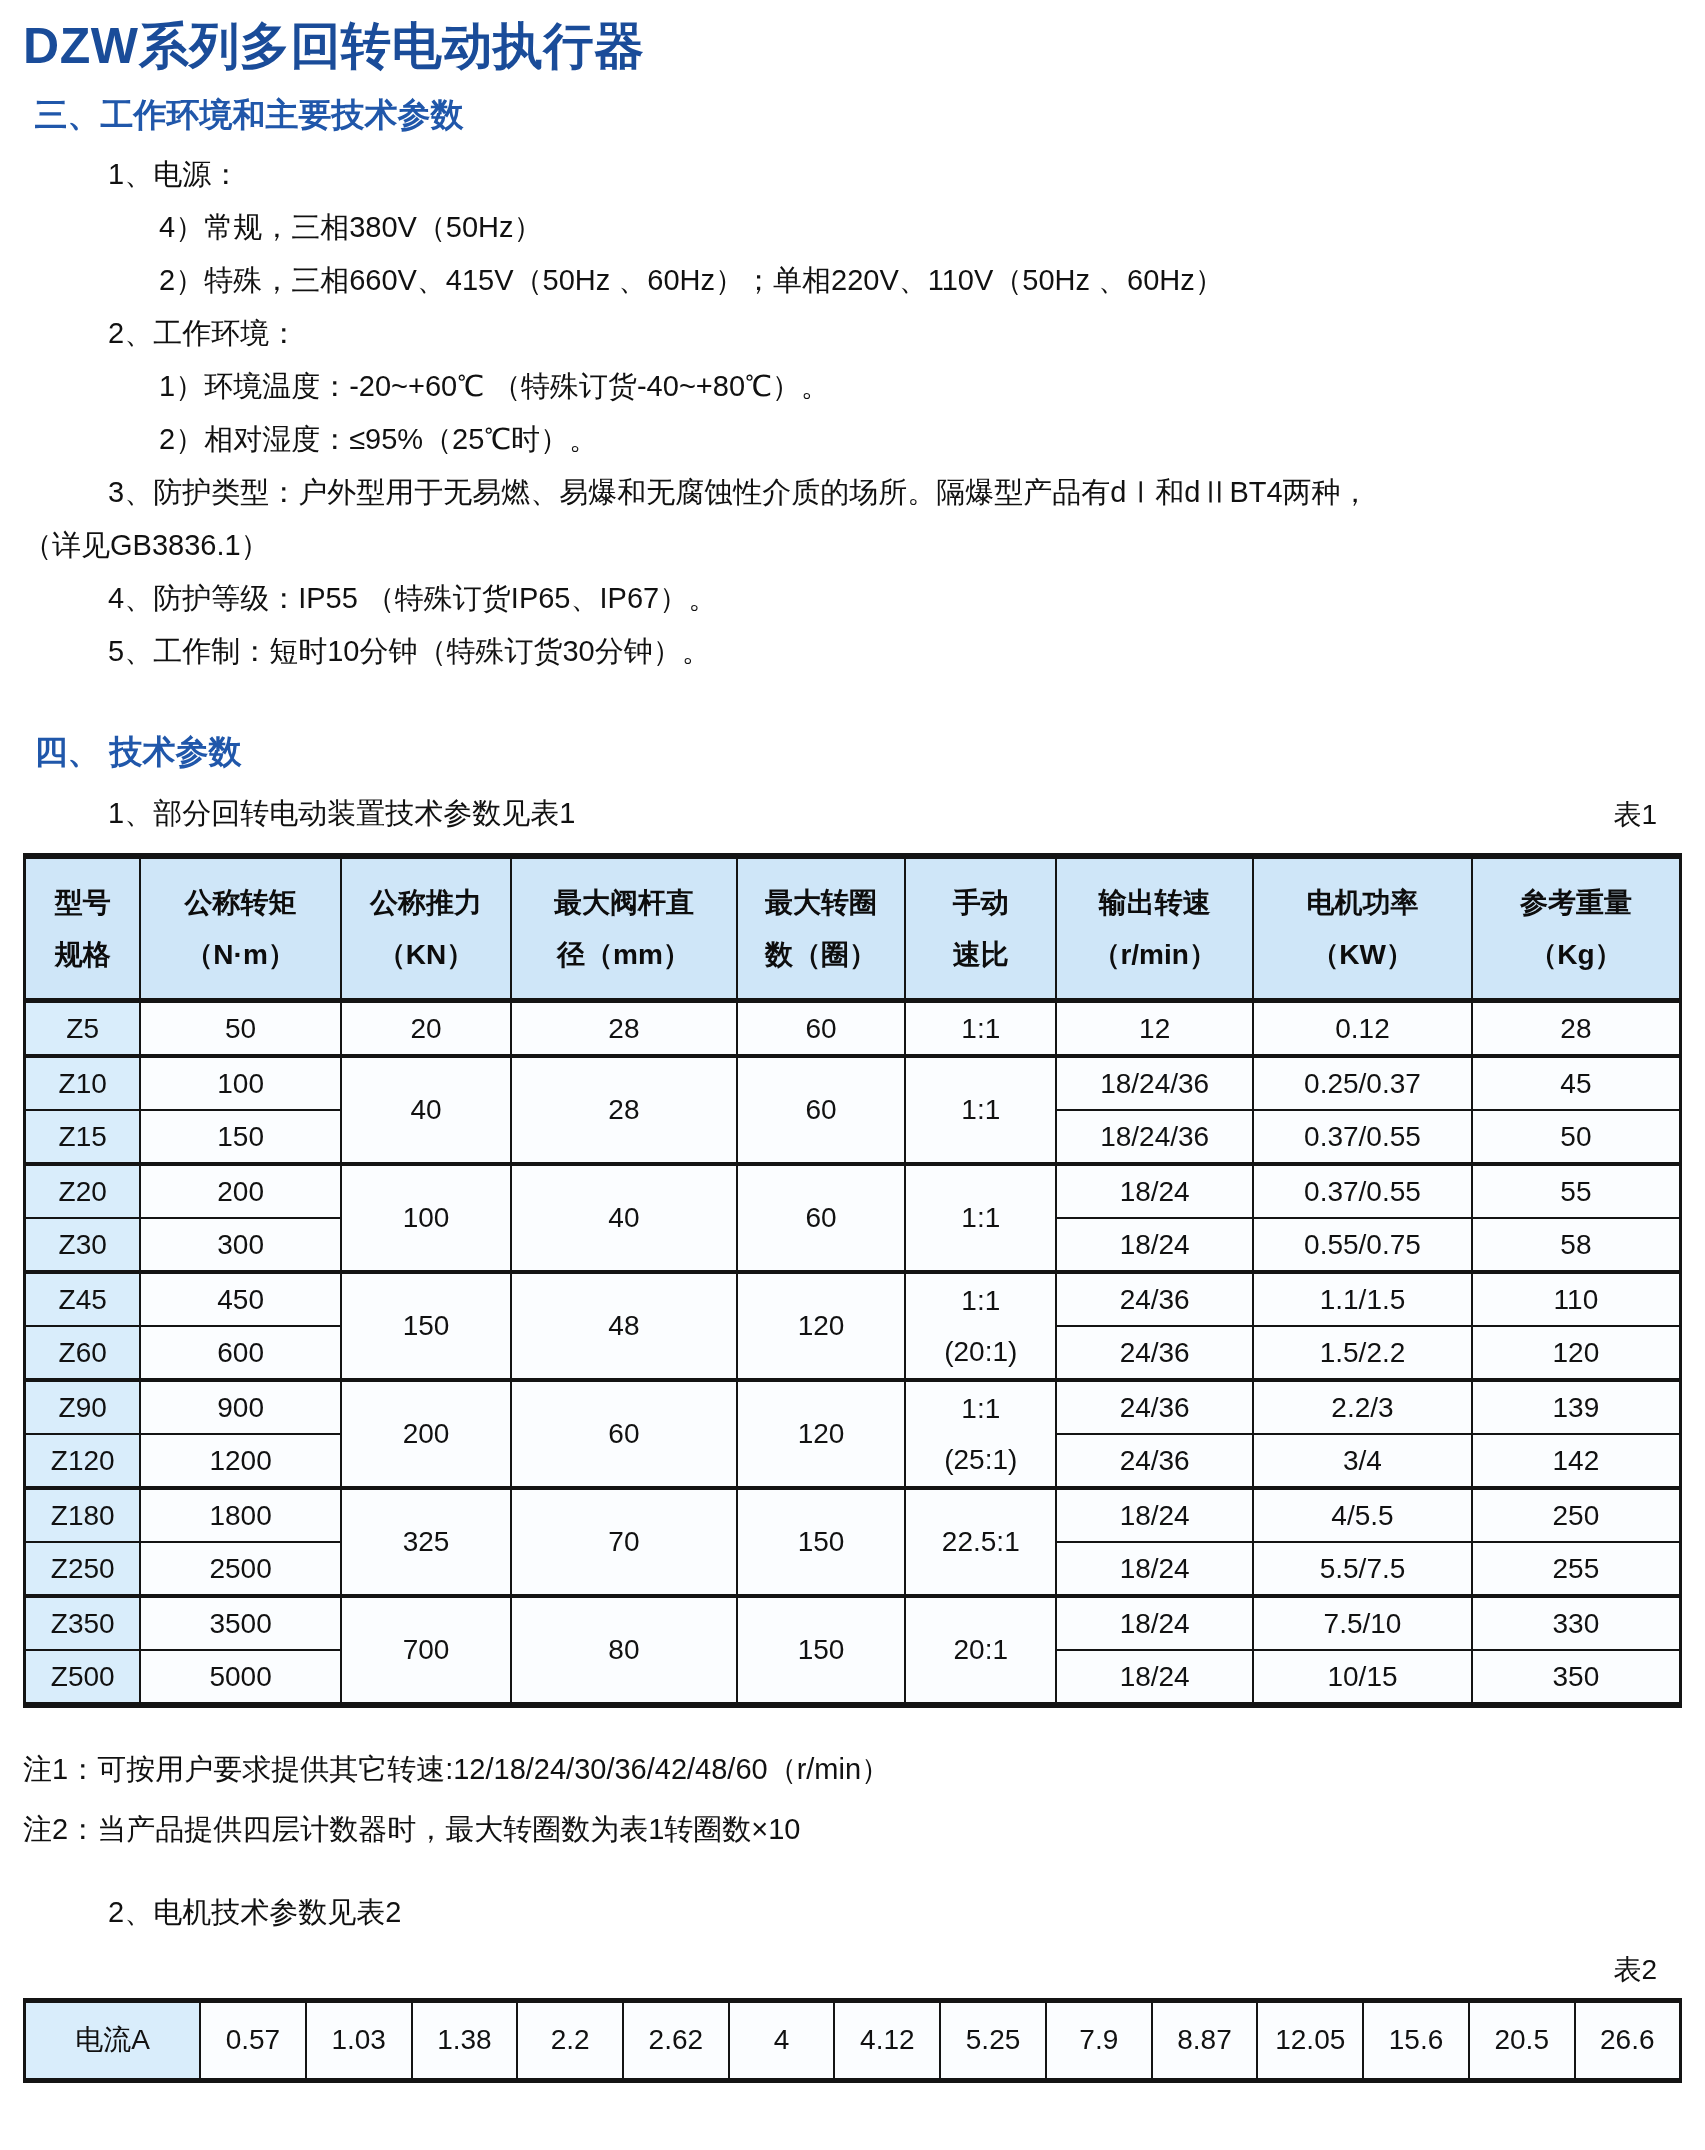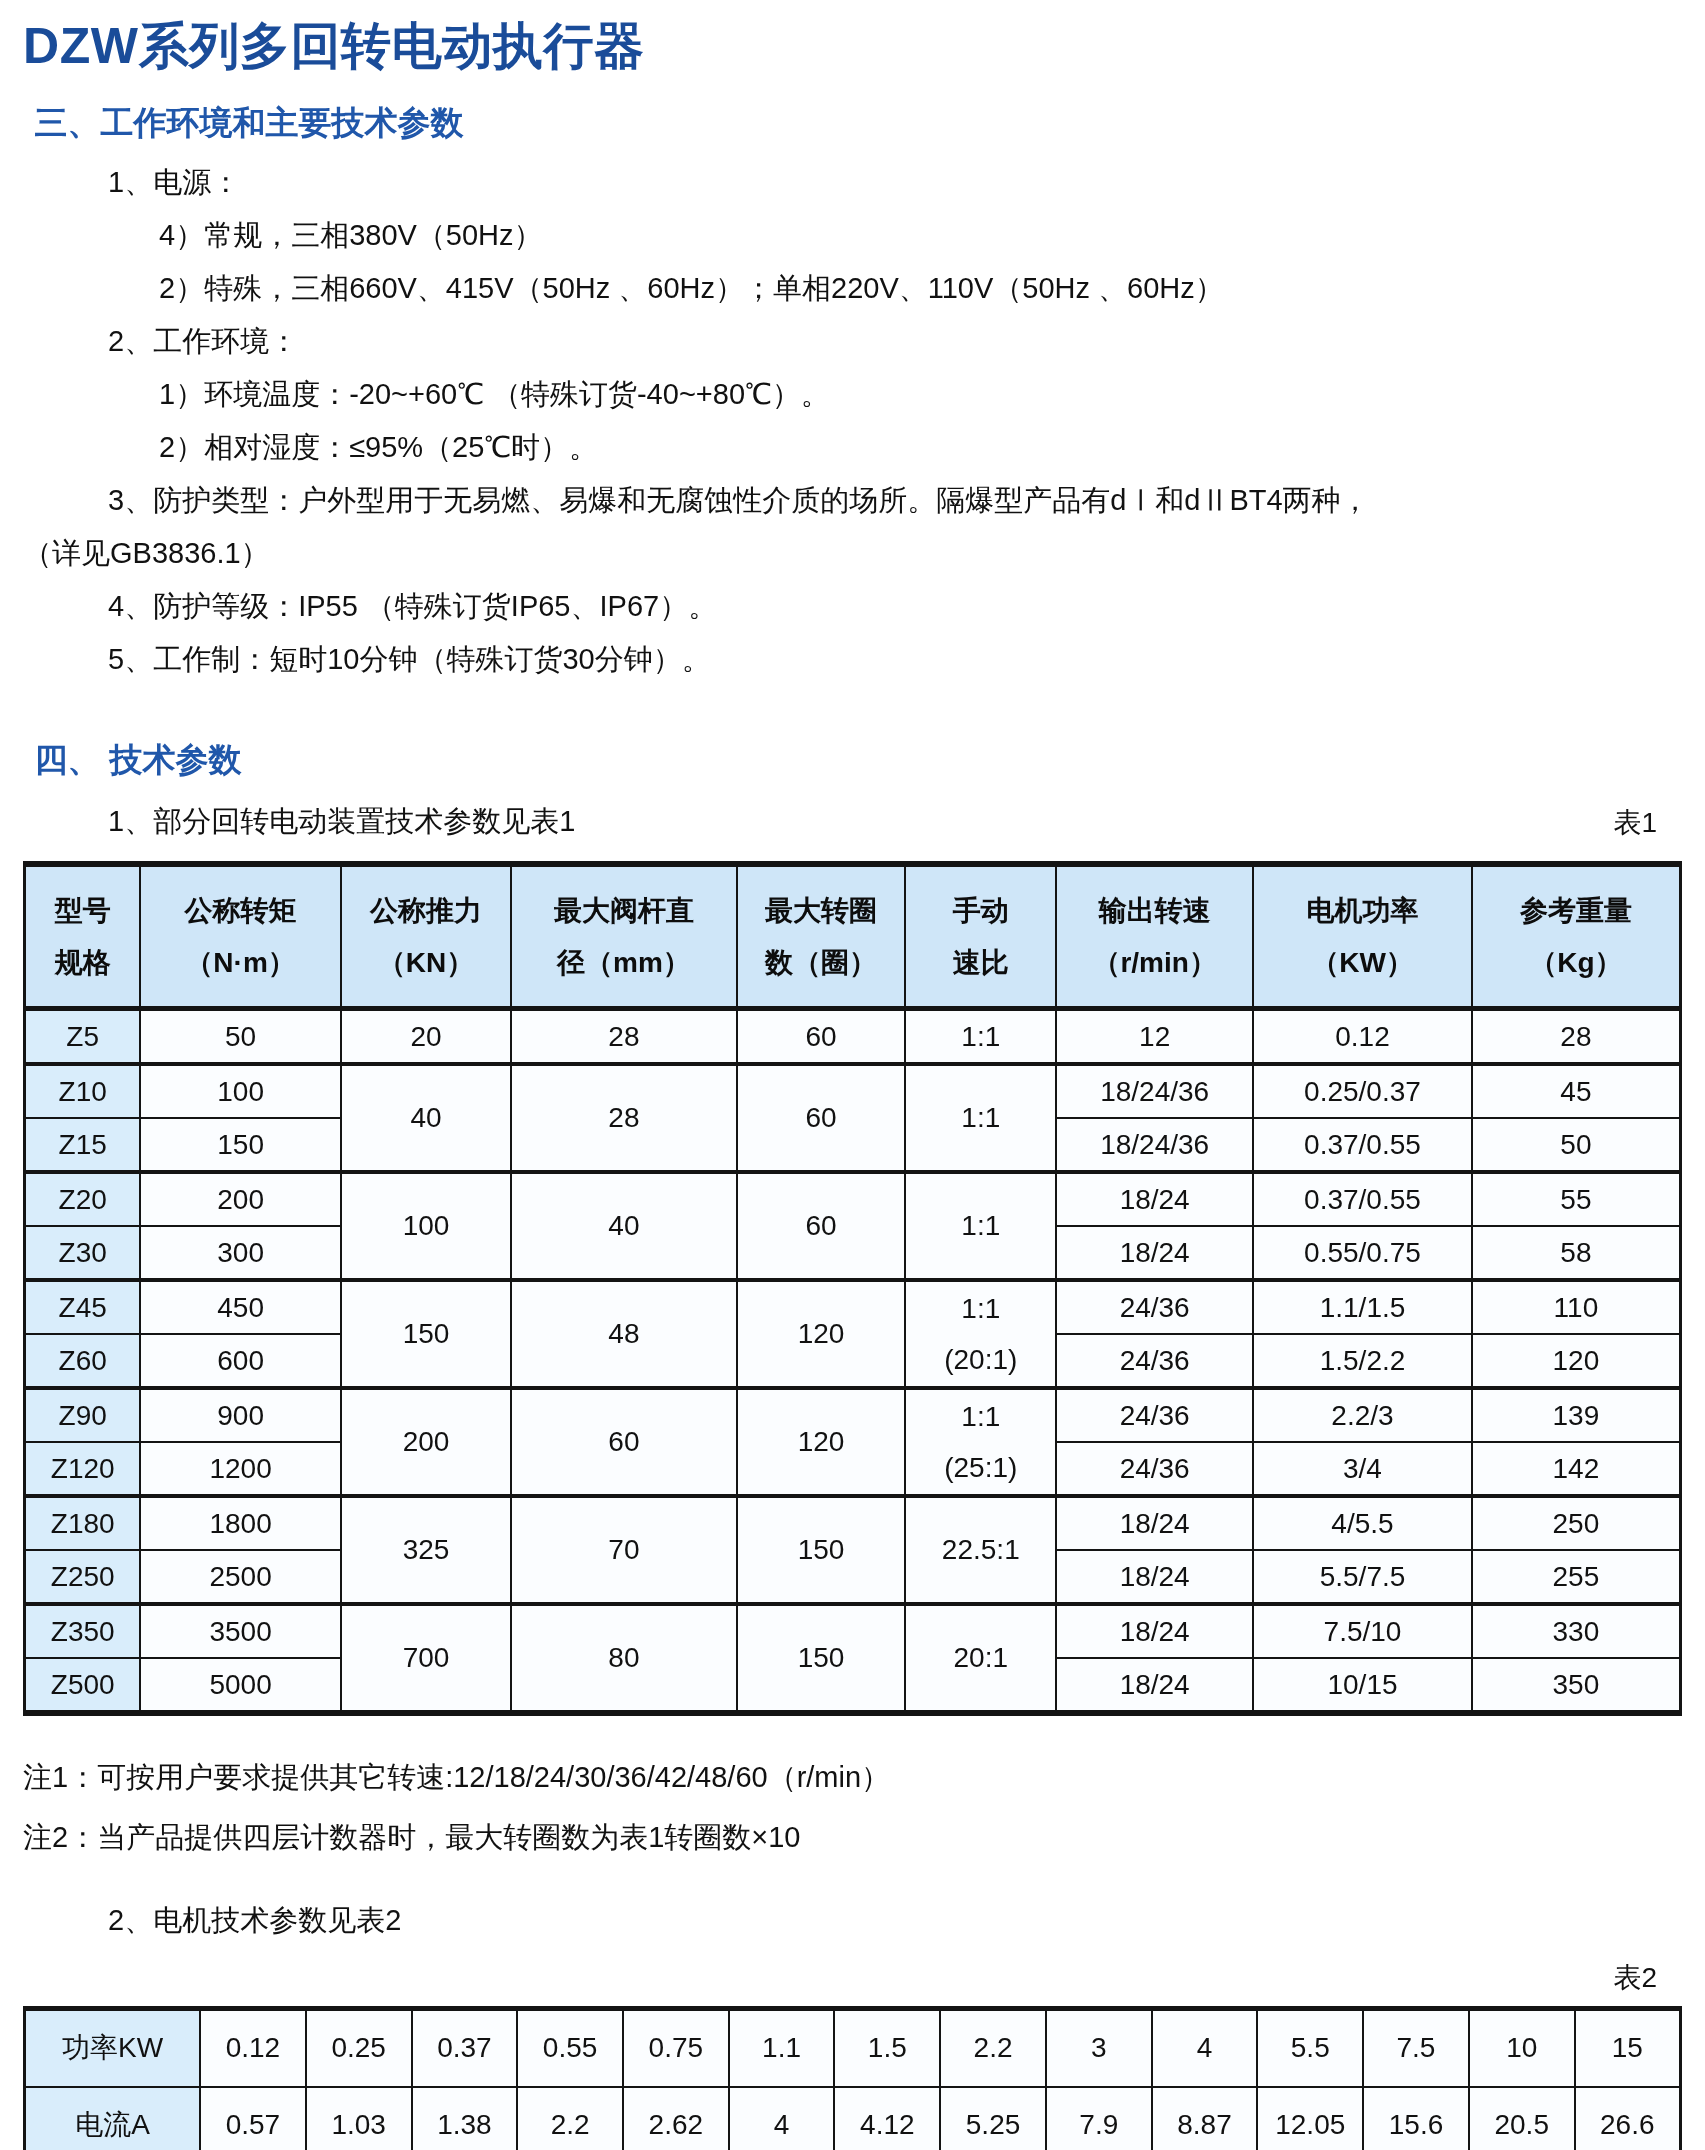--- a/index.html
+++ b/index.html
@@ -3,21 +3,21 @@
 <meta charset="utf-8">
 <style>
   html,body { margin:0; padding:0; background:#ffffff; }
   .page {
     width:1705px; min-height:2151px; box-sizing:border-box;
     padding:12.5px 23px 23px 23px;
     font-family:"Liberation Sans", sans-serif; color:#111111; background:#ffffff;
   }
   .title {
     font-size:50px; font-weight:900; color:#1a4c99;
-    margin:0 0 21px 0; letter-spacing:0.6px;
+    margin:0 0 13px 0; letter-spacing:0.6px;
   }
   .sec-heading {
     font-size:33px; font-weight:800; color:#2057aa;
     margin:0 0 10.2px 11.4px;
   }
   .sec4-heading { margin-top:52px; }
   .body-line { font-size:29px; font-weight:500; line-height:53px; margin:0; white-space:nowrap; }
   .ind1 { padding-left:85px; }
   .ind2 { padding-left:136px; }
 
@@ -277,37 +277,20 @@
         <col style="width:6.385%">
         <col style="width:6.385%">
       <col style="width:6.385%">
         <col style="width:6.385%">
         <col style="width:6.385%">
         <col style="width:6.385%">
       <col style="width:6.385%">
         <col style="width:6.385%">
     </colgroup>
     <tbody>
-      <tr>
-        <td class="lab">功率KW</td>
-        <td>0.12</td>
-        <td>0.25</td>
-        <td>0.37</td>
-        <td>0.55</td>
-        <td>0.75</td>
-        <td>1.1</td>
-        <td>1.5</td>
-        <td>2.2</td>
-        <td>3</td>
-        <td>4</td>
-        <td>5.5</td>
-        <td>7.5</td>
-        <td>10</td>
-        <td>15</td>
-      </tr>
       <tr>
         <td class="lab">电流A</td>
         <td>0.57</td>
         <td>1.03</td>
         <td>1.38</td>
         <td>2.2</td>
         <td>2.62</td>
         <td>4</td>
         <td>4.12</td>
         <td>5.25</td>

